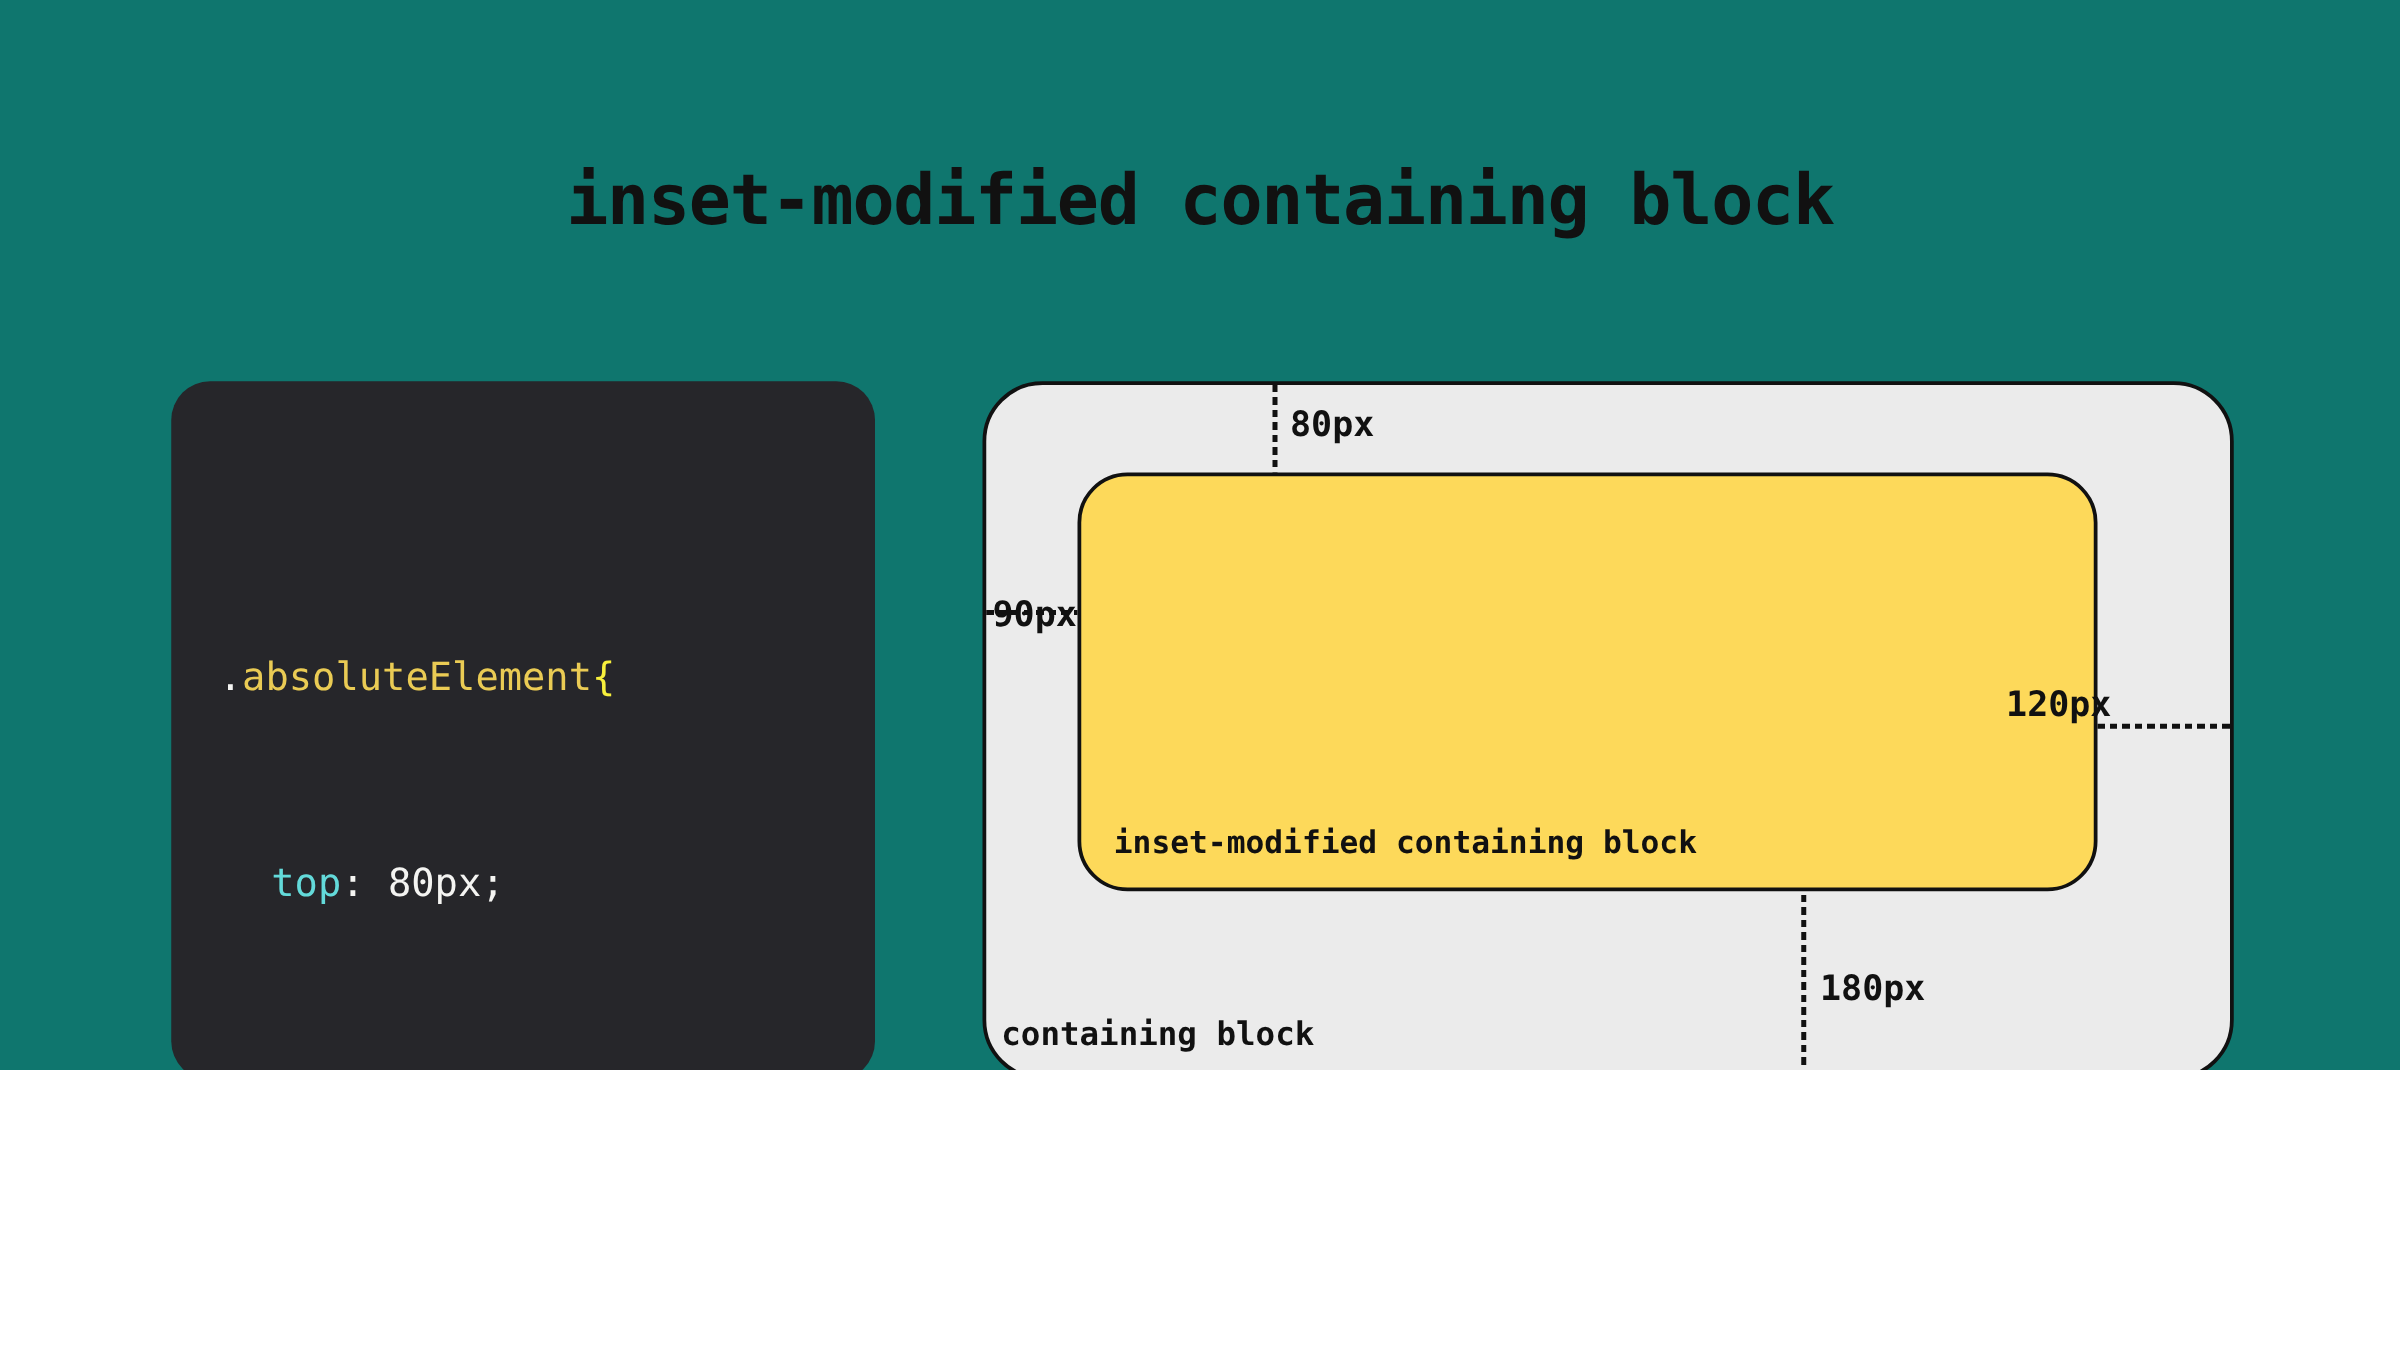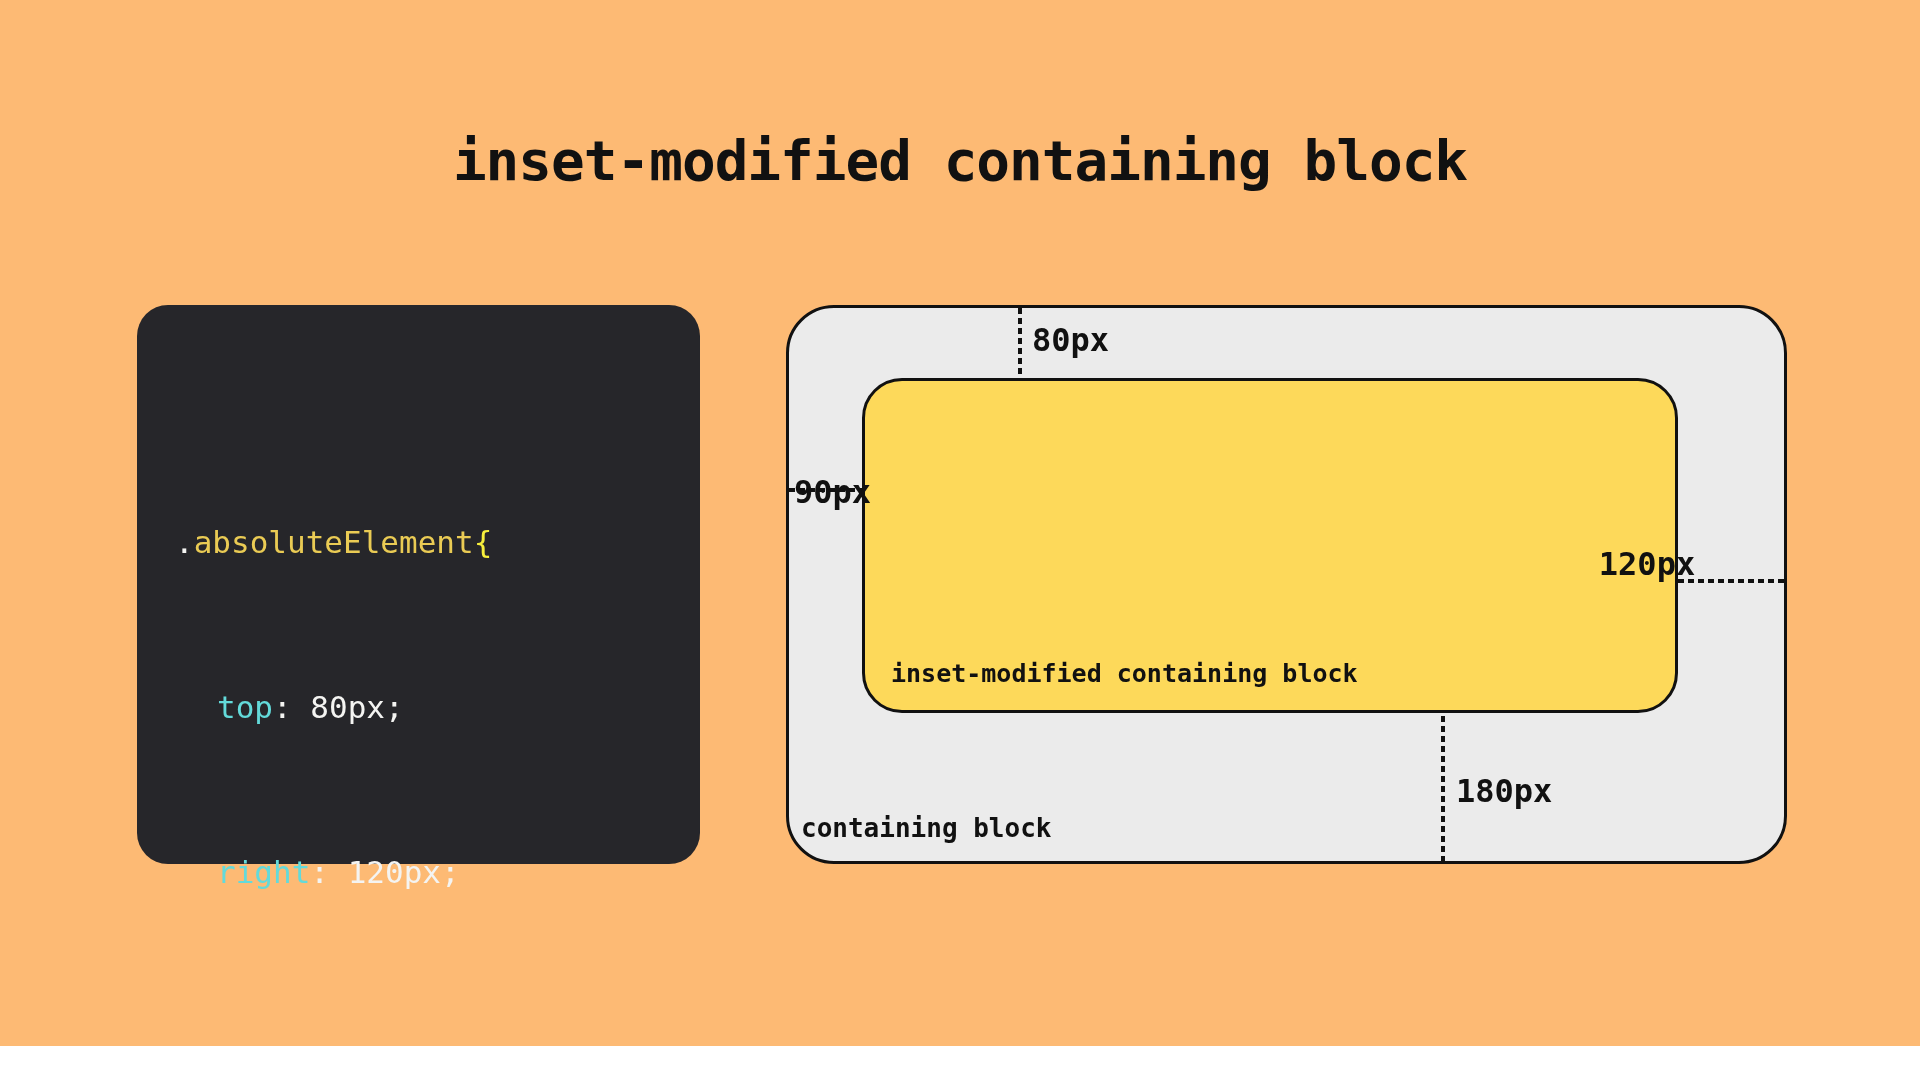--- a/index.html
+++ b/index.html
@@ -1,20 +1,20 @@
 <!DOCTYPE html>
 <html><head>
 <meta charset="utf-8">
 <style>
   html, body { margin: 0; padding: 0; background: #ffffff; }
   .canvas {
     position: relative;
     width: 1920px;
-    height: 1046px;
-    background: #fdba74;
+    height: 856px;
+    background: #0f766e;
     overflow: hidden;
     font-family: "DejaVu Sans Mono", monospace;
     color: #111111;
   }
 
   
   .page-title {
     position: absolute;
     top: 128px; left: 0; width: 1920px;
     margin: 0;
@@ -88,21 +88,21 @@
     width: 4px;
     background-image: repeating-linear-gradient(to bottom, #111111 0 6px, transparent 6px 10px);
   }
   .dim-line-h {
     position: absolute;
     height: 4px;
     background-image: repeating-linear-gradient(to right, #111111 0 6px, transparent 6px 10px);
   }
   .dim-label {
     position: absolute;
-    font-size: 32px;
+    font-size: 28px;
     font-weight: bold;
     line-height: 26px;
     color: #111111;
     white-space: nowrap;
   }
   #dim-line-top    { left: 1018px; top: 308px; height: 70px; }
   #dim-label-top   { left: 1032px; top: 327px; }
   #dim-line-left   { left: 789px;  top: 488px; width: 73px; }
   #dim-label-left  { left: 794px;  top: 479px; }
   #dim-line-right  { left: 1678px; top: 579px; width: 106px; }

